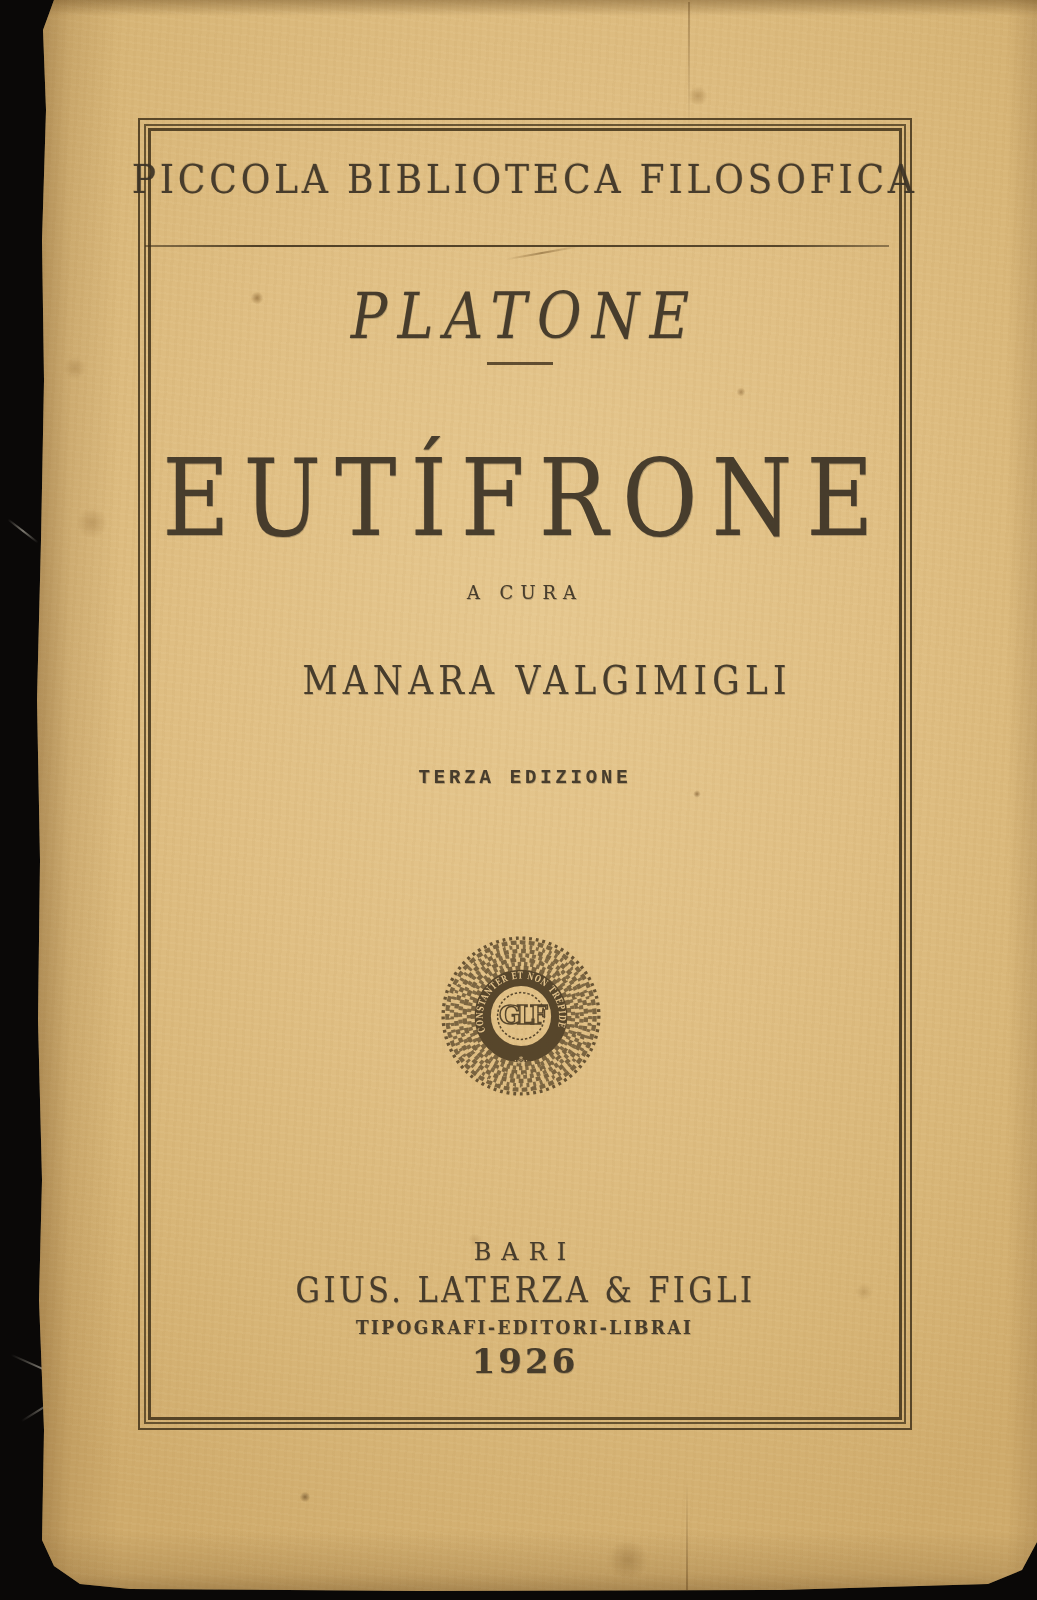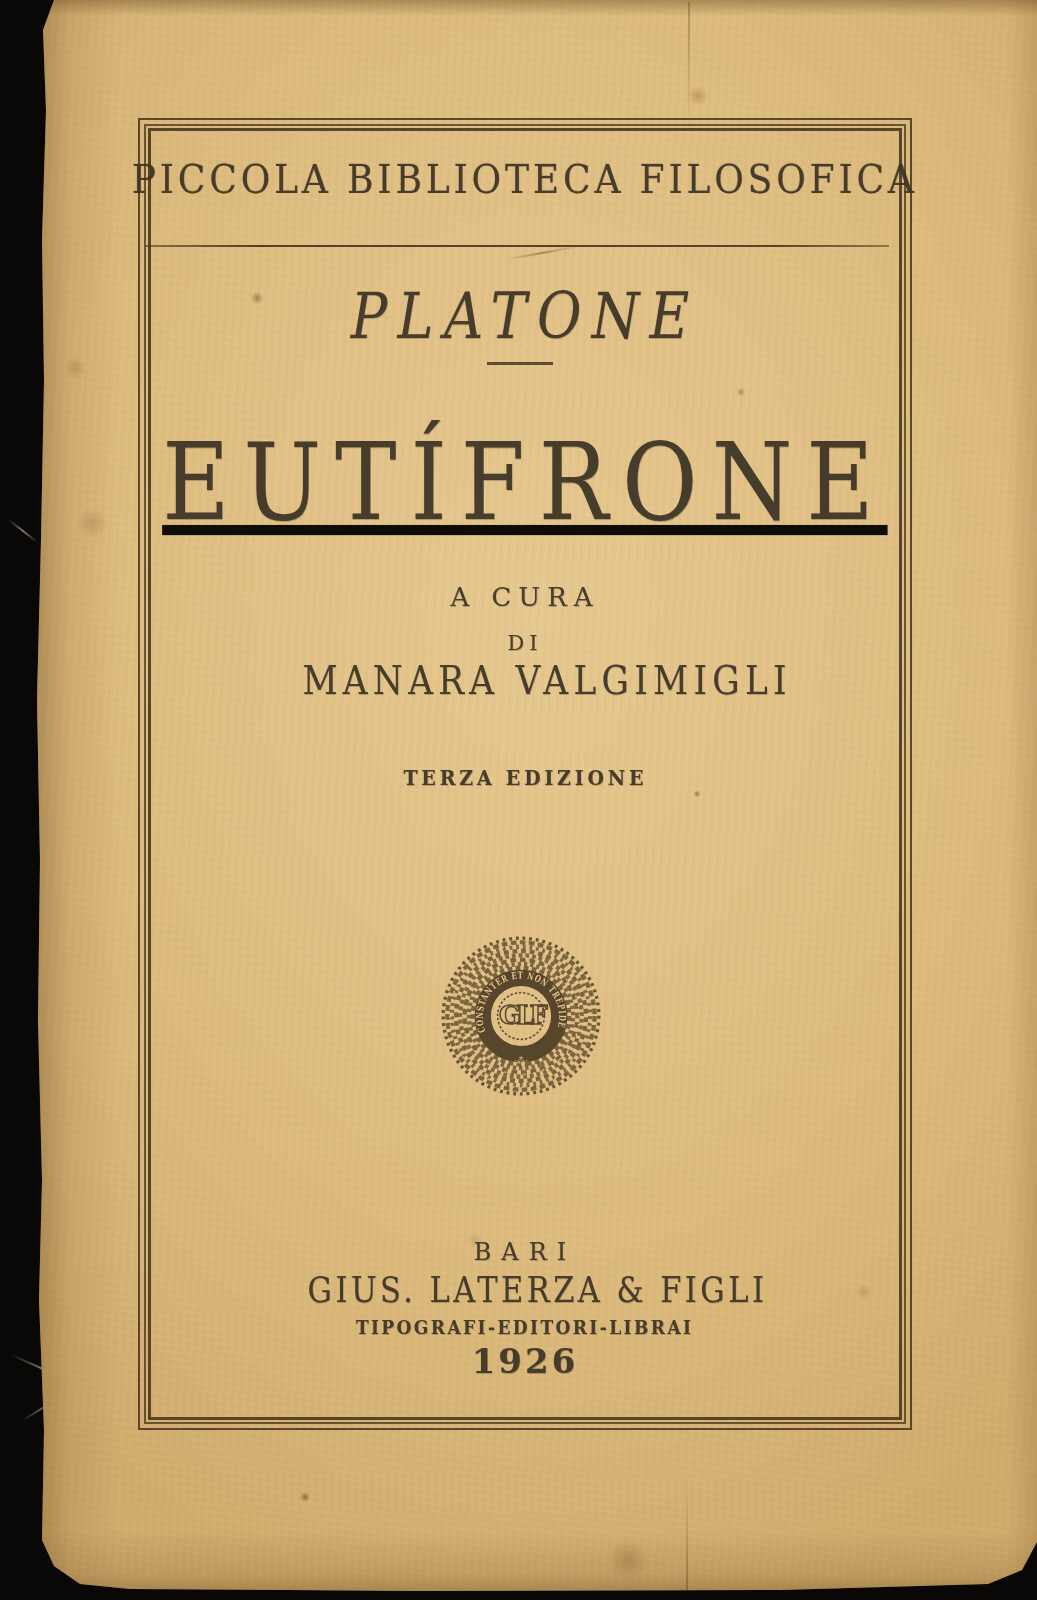--- a/index.html
+++ b/index.html
@@ -79,33 +79,33 @@
   .row{position:absolute;left:0;width:100%;display:flex;justify-content:center;white-space:nowrap;}
   .ink{color:#3c3326;opacity:.93;text-shadow:0.6px 0.6px 0 rgba(60,50,36,.30), -0.4px -0.4px 0 rgba(60,50,36,.18);line-height:1;}
 
   .series      {top:42px;}
   .series span {font-size:38px;letter-spacing:4px;transform:scale(.95,1.05);}
   .rule-full   {position:absolute;top:127px;left:7px;width:744px;height:2px;
                 background:linear-gradient(90deg,rgba(62,48,26,.55),rgba(62,48,26,.88) 15%,rgba(62,48,26,.85) 85%,rgba(62,48,26,.5));}
   .author      {top:166px;font-style:italic;}
   .author span {font-size:64px;letter-spacing:12px;transform:scale(.85,1);}
   .rule-short  {position:absolute;top:244px;left:50%;width:66px;height:2.5px;margin-left:-38px;background:rgba(62,48,26,.8);}
-  .title       {top:312px;text-decoration:underline;}
+  .title       {top:328px;}
   .title span  {font-size:106px;letter-spacing:16px;transform:scale(.87,1);}
   .acura       {top:466px;}
-  .acura span  {font-size:26px;letter-spacing:7px;}
+  .acura span  {font-size:18px;letter-spacing:7px;}
   .di          {top:515px;}
   .di span     {font-size:21px;letter-spacing:5px;}
   .editor      {top:543px;padding-left:22px;}
   .editor span {font-size:39px;letter-spacing:6px;transform:scale(.88,1);}
-  .edition     {top:650px;}
+  .edition     {top:650px;font-family:Liberation Mono, monospace;}
   .edition span{font-size:20px;letter-spacing:4px;font-weight:700;transform:scale(.95,1);}
   .city        {top:1122px;}
   .city span   {font-size:24px;letter-spacing:10px;}
-  .publisher   {top:1154px;padding-left:12px;}
+  .publisher   {top:1154px;}
   .publisher span{font-size:36px;letter-spacing:4px;transform:scale(.85,1);}
   .roles       {top:1201px;}
   .roles span  {font-size:18px;letter-spacing:2.5px;font-weight:700;transform:scale(.95,1);}
   .year        {top:1226px;font-weight:bold;}
   .year span   {font-size:34px;letter-spacing:3px;}
 
   .emblem{position:absolute;left:297px;top:812px;width:172px;height:172px;opacity:.92;}
 </style>
 </head>
 <body>
@@ -144,23 +144,20 @@
       <div class="rule-short"></div>
 
       <div class="row title">
         <span class="ink">EUTÍFRONE</span>
       </div>
 
       <div class="row acura">
         <span class="ink">A CURA</span>
       </div>
 
-      <div class="row di">
-        <span class="ink">DI</span>
-      </div>
 
       <div class="row editor">
         <span class="ink">MANARA VALGIMIGLI</span>
       </div>
 
       <div class="row edition">
         <span class="ink">TERZA EDIZIONE</span>
       </div>
 
       <svg class="emblem" viewBox="-90 -90 180 180">

